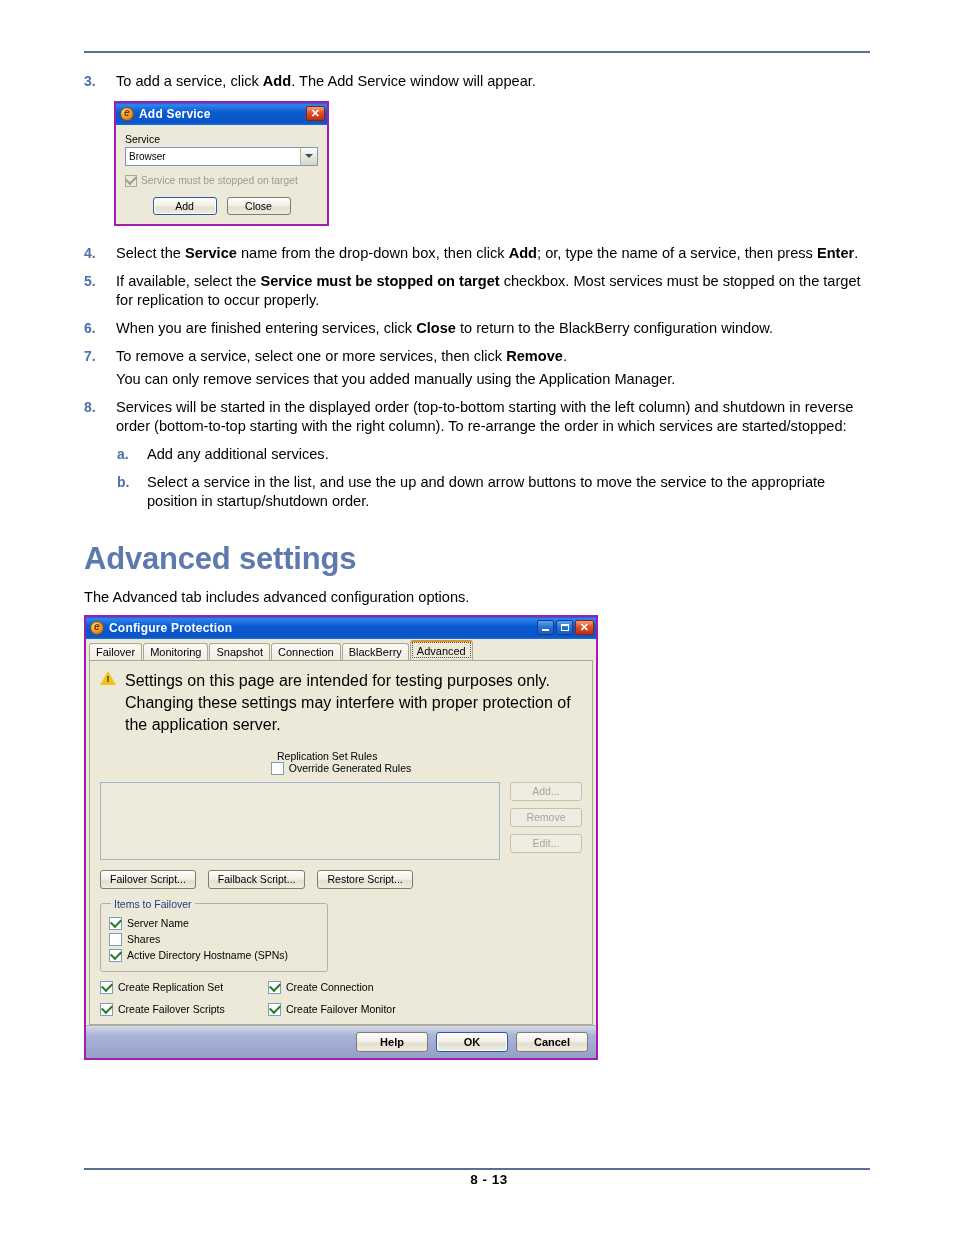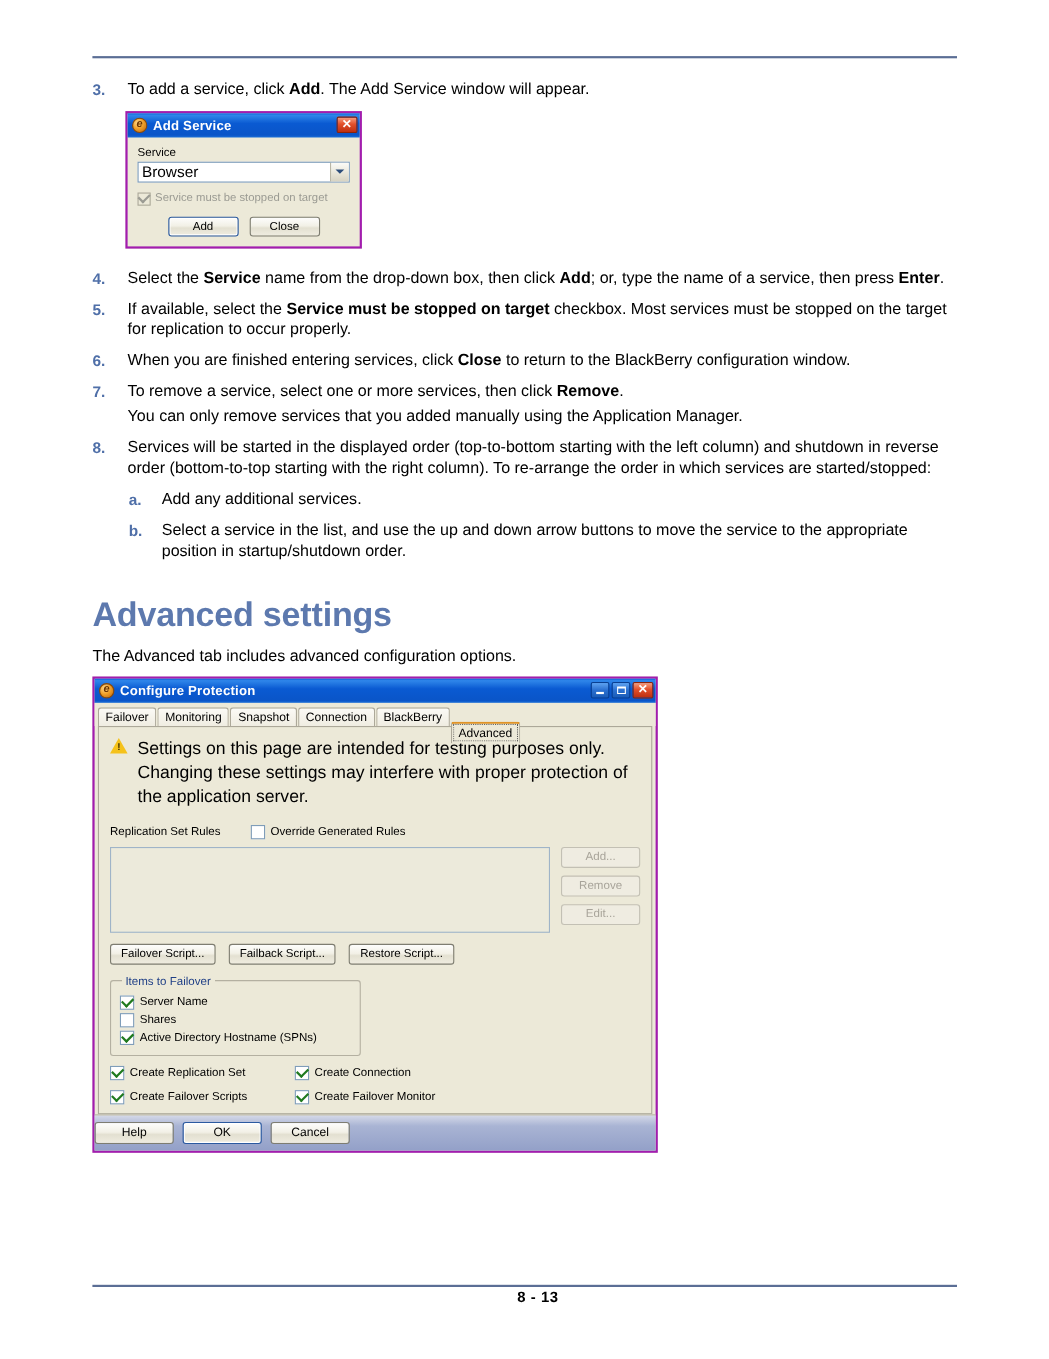--- a/index.html
+++ b/index.html
@@ -171,21 +171,21 @@
   .asd-combo {
     display:flex;
     height:17px;
     border:1px solid #7a9ab8;
     background:#fff;
     align-items:stretch;
     margin-bottom: 9px;
   }
   .asd-combo .val {
     flex:1 1 auto;
-    font-size:14px;
+    font-size:10px;
     padding:1px 0 0 3px;
     color:#000;
     line-height:15px;
   }
   .asd-combo .arrow {
     flex:0 0 16px;
     background: linear-gradient(180deg,#fbfbf8 0%,#e7e4d6 60%,#d7d3c2 100%);
     border-left:1px solid #b9b6a6;
     display:flex;align-items:center;justify-content:center;
   }
@@ -258,21 +258,21 @@
     line-height:13px;
     position:relative;
     top:1px;
   }
   .cp-tab.active {
     background:#ece9d8;
     border-color:#e09326 #aca899 #ece9d8 #aca899;
     border-top:2px solid #e09326;
     font-weight:normal;
     padding-top:3px;
-    top:16px;
+    top:0px;
     z-index:2;
     outline:1px dotted #555;
     outline-offset:-3px;
   }
   .cp-panel {
     border:1px solid #aca899;
     border-top-color:#aca899;
     background:#ece9d8;
     margin: 0 3px;
     padding: 9px 10px 8px 10px;
@@ -293,21 +293,21 @@
     border-bottom:14px solid #f5c21b;
   }
   .warn-icon::after{
     content:"!";
     position:absolute; left:0; right:0; top:2px;
     text-align:center; font-size:9px; font-weight:bold; color:#3a2c00;
     line-height:12px;
   }
   .warn-text { font-size:16px; line-height:1.38; color:#000; }
 
-  .row-repl { display:flex; align-items:center; margin-bottom:7px; }
+  .row-repl { display:flex; align-items:center; margin-bottom:7px;flex-direction:column; }
   .lbl-repl { font-size:10.5px; width:128px; }
   .chk-line { display:flex; align-items:center; gap:5px; font-size:10.5px; }
   .chk-line .cb { width:13px;height:13px; }
 
   .rules-row { display:flex; gap:10px; align-items:flex-start; margin-bottom:10px; }
   .rules-list {
     flex:1 1 auto;
     height:78px;
     border:1px solid #9fb4c8;
     background:#eceadb;
@@ -333,25 +333,26 @@
     padding:0 3px;
     margin-left:2px;
   }
   fieldset.items-failover .chk-line { margin:3px 0; }
 
   .two-col-checks { display:flex; flex-wrap:wrap; width:400px; row-gap:9px; }
   .two-col-checks .chk-line { width:168px; }
 
   .cp-footer {
     background: linear-gradient(180deg,#d5d9e8 0%,#a9b4d4 30%,#93a0c8 100%);
-    padding:6px 8px 6px 0;
+    padding:6px 8px 6px 16px;
     display:flex;
-    justify-content:flex-start;
+    justify-content:flex-end;
     gap:8px;
     border-top:1px solid #b5b2a5;
+    font-weight:bold;
   }
   .cp-footer .xpbtn { min-width:72px; height:20px; font-size:11px; }
 </style>
 </head>
 <body>
 
 <div class="page">
 
   <div class="rule-top"></div>
 

